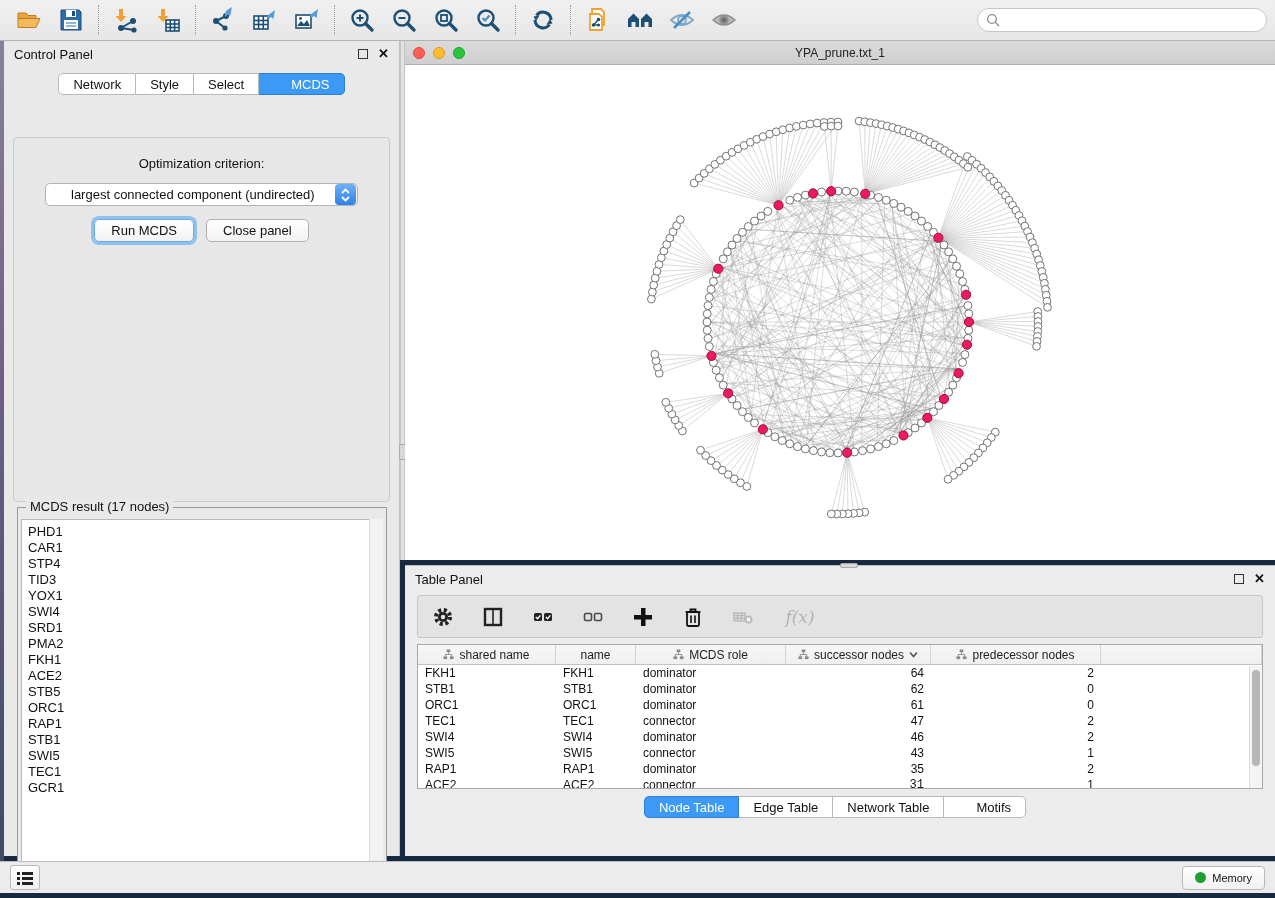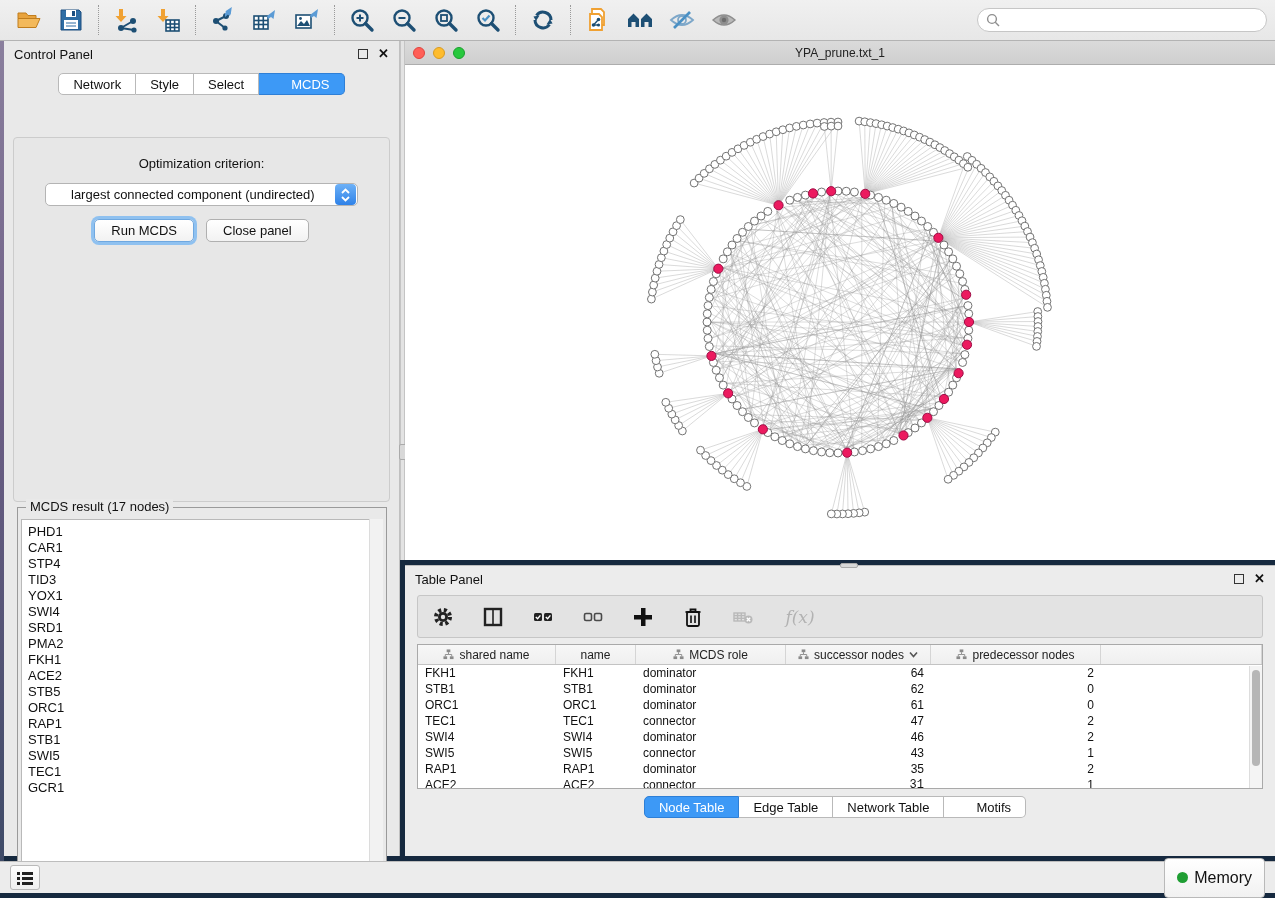--- a/index.html
+++ b/index.html
@@ -72,21 +72,21 @@
   .td { padding:0 7px; white-space:nowrap; overflow:hidden; display:flex; align-items:center; }
   .td.num { justify-content:flex-end; }
   .tscroll { position:absolute; right:0; top:21px; bottom:0; width:13px; background:#f4f4f4; border-left:1px solid #ddd; }
   .tthumb { position:absolute; left:2px; top:4px; width:8px; height:96px; background:#b6b6b6; border-radius:4px; }
   .ttabs { position:absolute; left:0; right:10px; bottom:38px; display:flex; justify-content:center; }
 
   
   .statusbar { position:absolute; left:0; right:0; bottom:0; height:32px; background:#ececec; border-top:1px solid #bdbdbd; display:flex; align-items:center; padding:0 10px; }
   .sb-left { width:30px; height:25px; background:linear-gradient(#fdfdfd,#f0f0f0); border:1px solid #b9b9b9; border-radius:3px; display:flex; align-items:center; justify-content:center; cursor:pointer; }
   .sb-left svg { width:16px; height:14px; }
-  .memory { margin-left:auto; height:40px; background:linear-gradient(#ffffff,#f1f1f1); border:1px solid #b9b9b9; border-radius:4px; display:flex; align-items:center; gap:6px; padding:0 12px; font-size:16px; color:#111; cursor:pointer; }
+  .memory { margin-left:auto; height:24px; background:linear-gradient(#ffffff,#f1f1f1); border:1px solid #b9b9b9; border-radius:4px; display:flex; align-items:center; gap:6px; padding:0 12px; font-size:11px; color:#111; cursor:pointer; }
   .memdot { width:11px; height:11px; border-radius:50%; background:#1f9e33; }
 </style>
 </head>
 <body>
 
 <div class="wallpaper-left"></div>
 
 <div class="appwin">
 
   <div class="toolbar">

